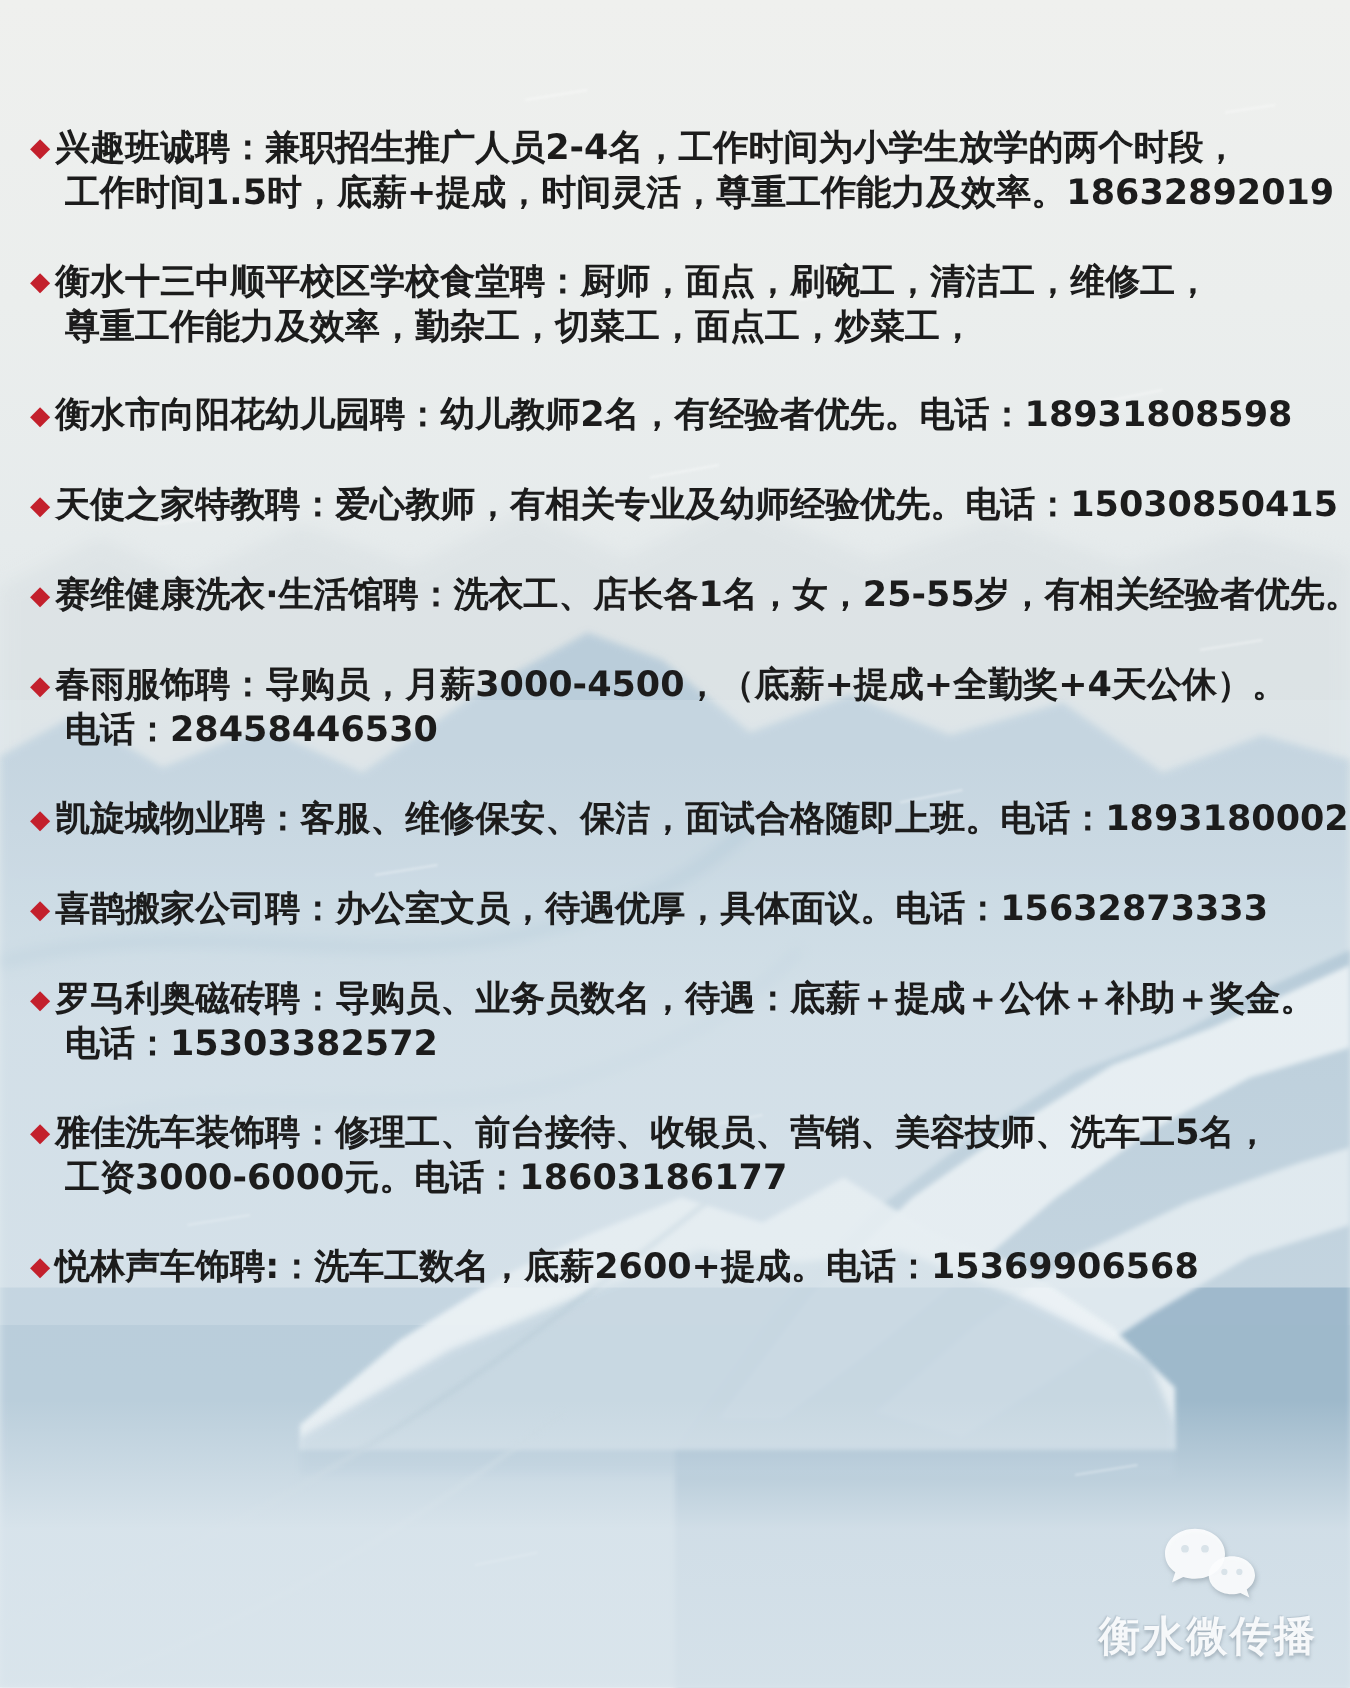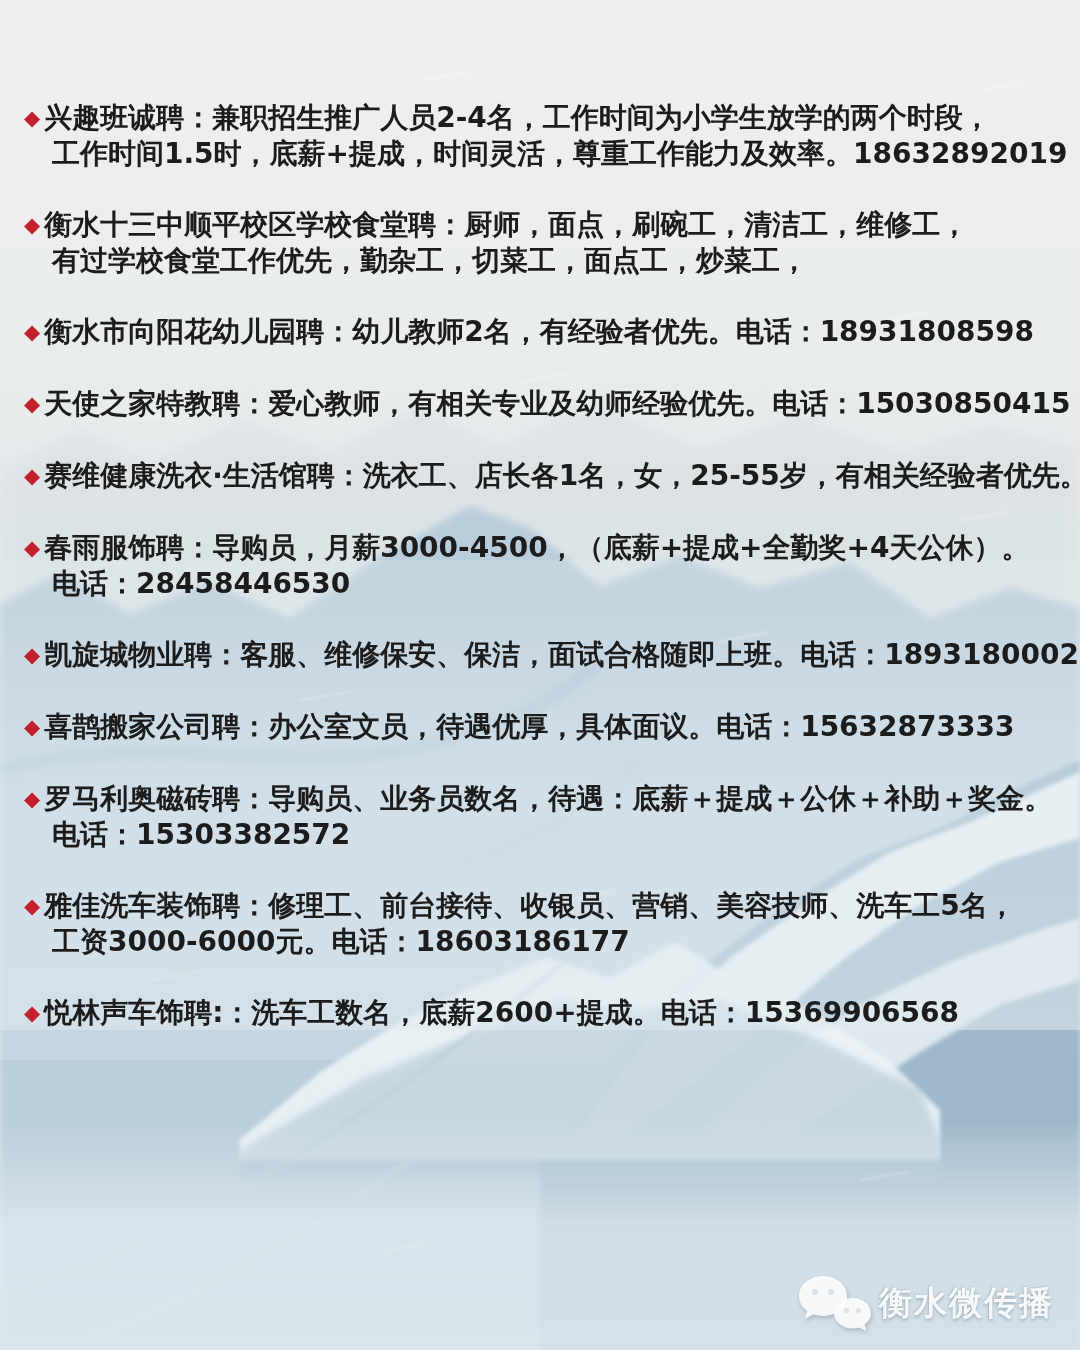--- a/index.html
+++ b/index.html
@@ -25,21 +25,21 @@
     position:absolute; inset:0; z-index:2;
     padding:100px 28px 0 52px;
   }
   .listing { position:relative; margin:0 0 36px 0; color:#1c1c1c; font-weight:700;
     font-size:28px; line-height:35px; }
   .ln { display:block; white-space:nowrap; }
   .ln-first { margin-left:-28px; }
   .bullet { color:#c3202c; font-size:21px; margin-right:4px; vertical-align:2px; }
   .watermark {
     position:absolute; right:26px; bottom:18px; z-index:3;
-    display:flex; align-items:center; gap:8px;
+    display:flex; align-items:center; gap:8px;flex-direction:column;
   }
   .wm-icon { filter:drop-shadow(1px 2px 2px rgba(125,140,152,.55)); }
   .wm-label {
     font-size:33px; font-weight:700; letter-spacing:2px;
     color:rgba(252,253,254,.93);
     text-shadow:0 2px 3px rgba(135,150,162,.6), -1px -1px 1px rgba(120,135,150,.25);
   }
 </style>
 </head>
 <body>
@@ -90,21 +90,21 @@
   <div class="fog-bottom"></div>
 </div>
 
 <div class="content">
   <p class="listing">
     <span class="ln ln-first"><i class="bullet">◆</i><span>兴趣班诚聘：兼职招生推广人员2-4名，工作时间为小学生放学的两个时段，</span></span>
     <span class="ln">工作时间1.5时，底薪+提成，时间灵活，尊重工作能力及效率。18632892019</span>
   </p>
   <p class="listing">
     <span class="ln ln-first"><i class="bullet">◆</i><span>衡水十三中顺平校区学校食堂聘：厨师，面点，刷碗工，清洁工，维修工，</span></span>
-    <span class="ln">有过学校食堂工作优先，勤杂工，切菜工，面点工，炒菜工，</span>
+    <span class="ln">尊重工作能力及效率，勤杂工，切菜工，面点工，炒菜工，</span>
   </p>
   <p class="listing">
     <span class="ln ln-first"><i class="bullet">◆</i><span>衡水市向阳花幼儿园聘：幼儿教师2名，有经验者优先。电话：18931808598</span></span>
   </p>
   <p class="listing">
     <span class="ln ln-first"><i class="bullet">◆</i><span>天使之家特教聘：爱心教师，有相关专业及幼师经验优先。电话：15030850415</span></span>
   </p>
   <p class="listing">
     <span class="ln ln-first"><i class="bullet">◆</i><span>赛维健康洗衣·生活馆聘：洗衣工、店长各1名，女，25-55岁，有相关经验者优先。</span></span>
   </p>

